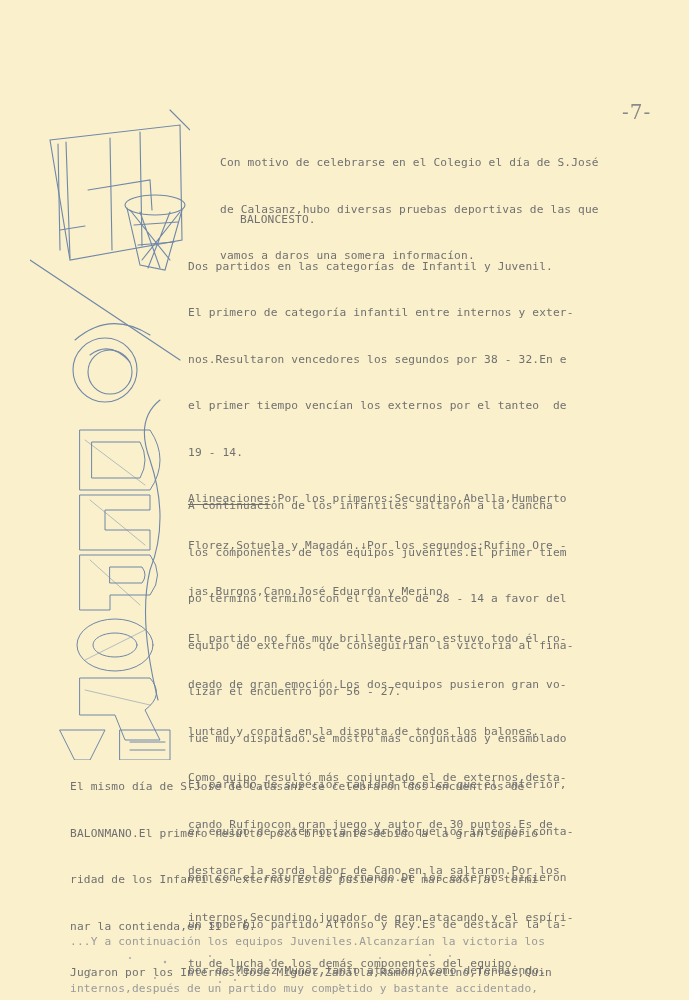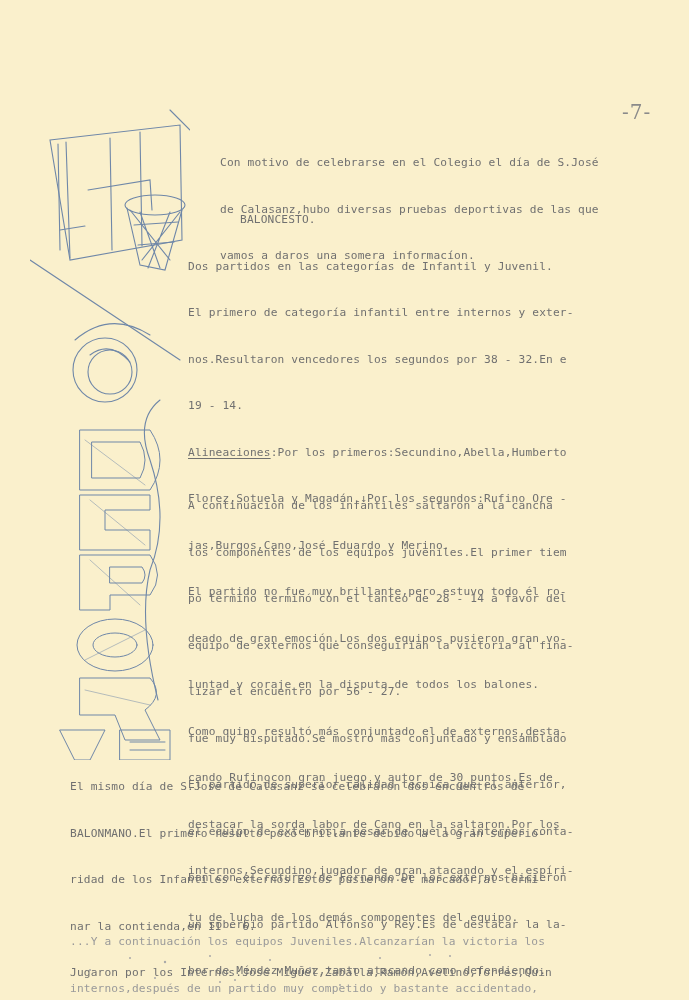--- a/index.html
+++ b/index.html
@@ -77,20 +77,21 @@
   <span class="line">Con motivo de celebrarse en el Colegio el día de S.José</span>
   <span class="line">de Calasanz,hubo diversas pruebas deportivas de las que</span>
   <span class="line">vamos a daros una somera informacíon.</span>
 </div>
 
 <div class="col" style="top:181px;">
   <span class="line heading">BALONCESTO.</span>
   <span class="line">Dos partidos en las categorías de Infantil y Juvenil.</span>
   <span class="line">El primero de categoría infantil entre internos y exter-</span>
   <span class="line">nos.Resultaron vencedores los segundos por 38 - 32.En e</span>
+  <span class="line">el primer tiempo vencían los externos por el tanteo  de</span>
   <span class="line">19 - 14.</span>
   <span class="line"><u>Alineaciones</u><span>:Por los primeros:Secundino,Abella,Humberto</span></span>
   <span class="line">Florez,Sotuela y Magadán.↓Por los segundos:Rufino Ore -</span>
   <span class="line">jas,Burgos,Cano,José Eduardo y Merino.</span>
   <span class="line">El partido no fue muy brillante,pero estuvo todo él ro-</span>
   <span class="line">deado de gran emoción.Los dos equipos pusieron gran vo-</span>
   <span class="line">luntad y coraje en la disputa de todos los balones.</span>
   <span class="line">Como quipo resultó más conjuntado el de externos,desta-</span>
   <span class="line">cando Rufinocon gran juego y autor de 30 puntos.Es de</span>
   <span class="line">destacar la sorda labor de Cano en la saltaron.Por los</span>

